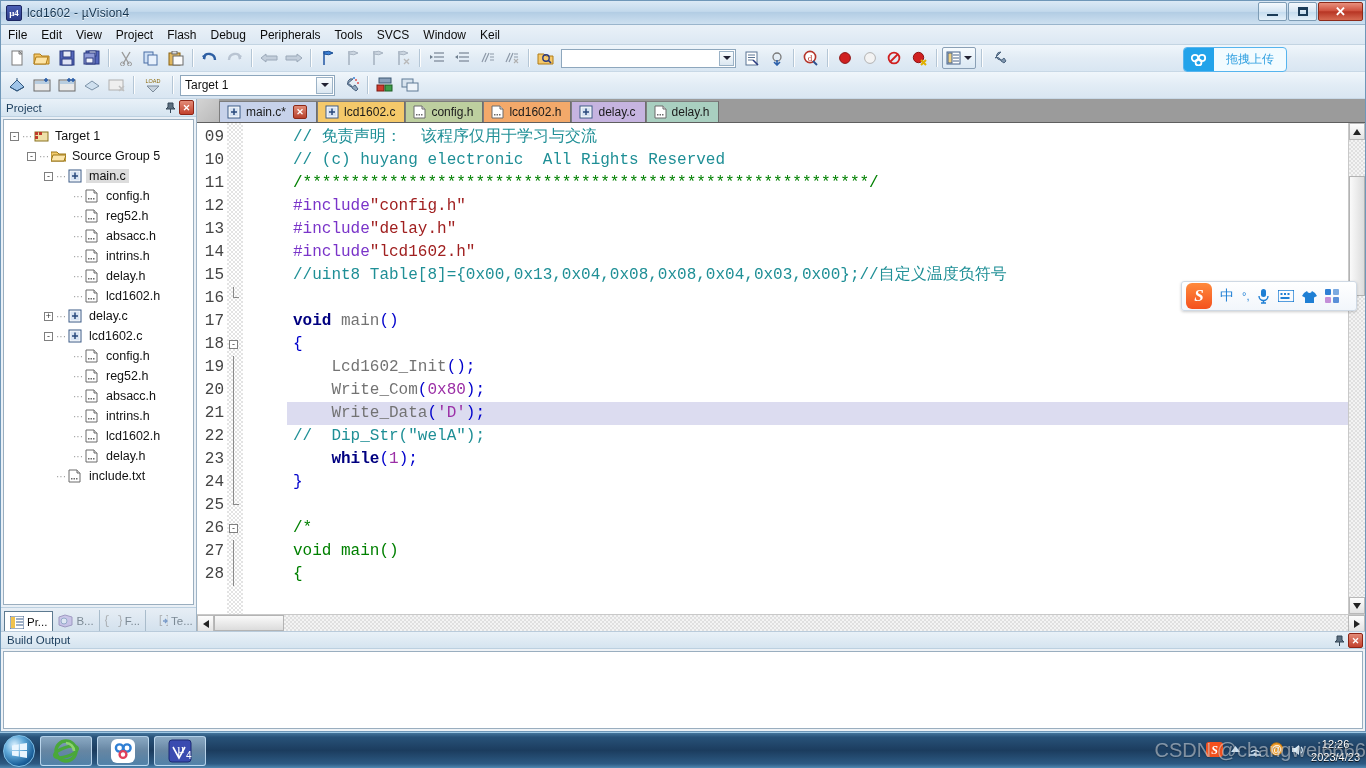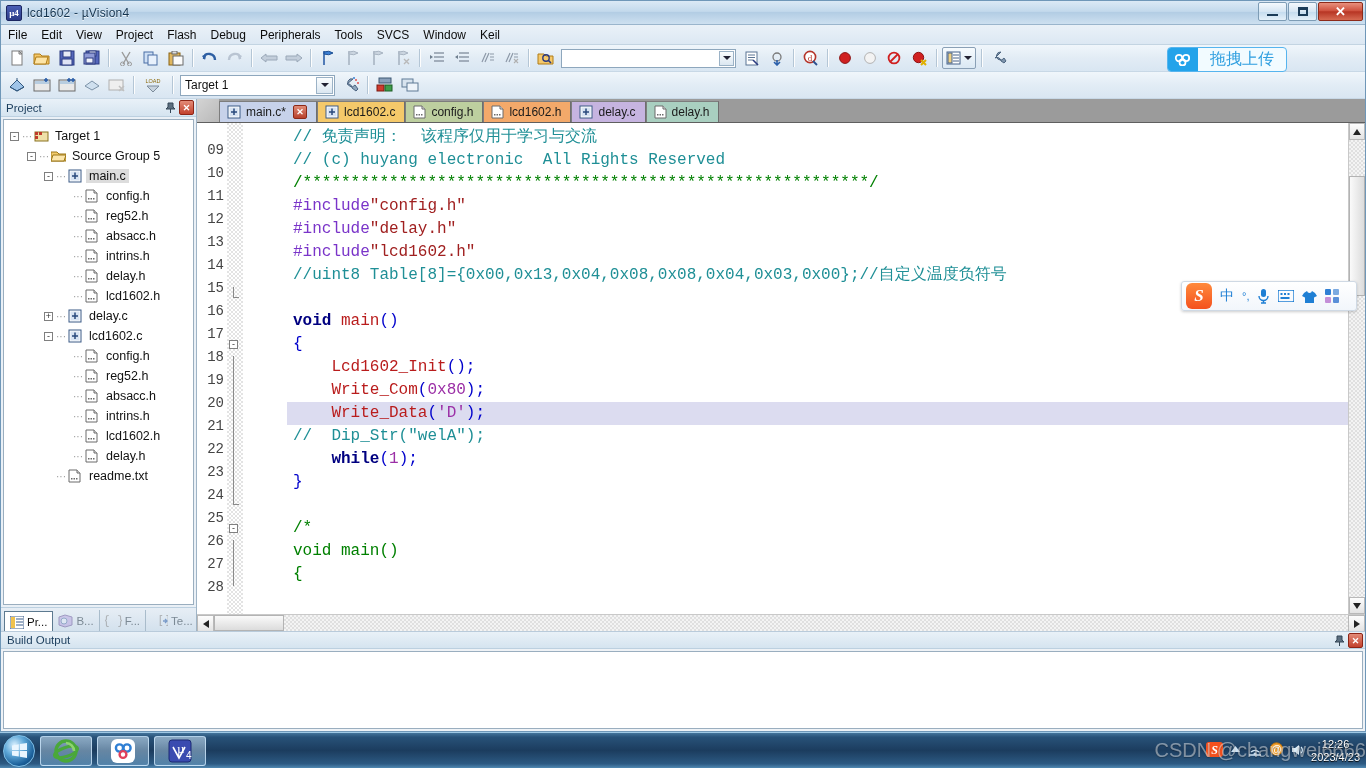--- a/index.html
+++ b/index.html
@@ -96,21 +96,21 @@
   .baidu-btn {
     position: absolute; right: 78px; top: 2px;
     height: 25px; display: flex; align-items: center;
     border: 1px solid #56b4ee; border-radius: 4px; overflow: hidden;
     background: #f2fbff;
   }
   .baidu-btn .logo {
     width: 30px; height: 100%; background: #23a3ea;
     display: flex; align-items: center; justify-content: center;
   }
-  .baidu-btn .txt { padding: 0 12px; color: #2f9fe0; font-size: 16px; font-family: Liberation Mono, monospace; }
+  .baidu-btn .txt { padding: 0 12px; color: #2f9fe0; font-size: 12px; font-family: Liberation Mono, monospace; }
 
   
   .main { flex: 1 1 auto; display: flex; min-height: 0; background:#eef2f6; }
 
   
   .project-panel {
     width: 196px; flex: 0 0 196px; display: flex; flex-direction: column;
     background: #eaf0f6; border-right: 1px solid #9fb4c6;
   }
   .panel-title {
@@ -175,22 +175,22 @@
   }
   .etab .x {
     width:14px;height:14px;background:linear-gradient(180deg,#e08c79,#b8402c);
     border:1px solid #8c2918;border-radius:2px;color:#fff;font-size:9px;font-weight:bold;
     display:flex;align-items:center;justify-content:center; margin-left:2px;
   }
   .code-wrap { flex:1 1 auto; display:flex; min-height:0; border-top:1px solid #5f5f5f;}
   .code-scrollwrap { flex:1 1 auto; display:flex; min-width:0; background:#fff; position:relative;}
   .gutter {
     flex:0 0 30px; width:30px; background:#fff;
-    font-family:"Liberation Mono", monospace; font-size:14px; color:#444;
-    text-align:right; padding-top:16px; user-select:none;
+    font-family:"Liberation Mono", monospace; font-size:16px; color:#444;
+    text-align:right; padding-top:3px; user-select:none;
   }
   .gutter div { height:23px; line-height:23px; padding-right:3px; }
   .foldcol {
     flex:0 0 16px; width:16px; padding-top:3px; position:relative;
     background: repeating-conic-gradient(#ffffff 0% 25%, #e3e3e3 0% 50%) 0 0/4px 4px;
   }
   .foldcol div { height:23px; position:relative; }
   .fold-box {
     position:absolute; left:2px; top:7px; width:9px;height:9px;
     border:1px solid #808080; background:#fff; font-size:9px; line-height:7px;
@@ -206,21 +206,21 @@
   }
   .cline { height:23px; line-height:23px; padding-left:6px; }
   .cline.hl { background:#dcdcf0; }
   .cmt { color:#1f8f96; }
   .cmt2 { color:#008000; }
   .kw  { color:#000080; font-weight:bold; }
   .pre { color:#7a34c9; }
   .str { color:#a02020; }
   .num { color:#9b2fa6; }
   .punc{ color:#0000cc; }
-  .pln { color:#b91c1c; }
+  .pln { color:#737373; }
 
   .vscroll {
     flex:0 0 17px; width:17px; background:#f0f0f0; border-left:1px solid #c9c9c9;
     display:flex;flex-direction:column; position:relative;
   }
   .sb-arrow {
     height:17px; background:linear-gradient(180deg,#fdfdfd,#e3e3e3);
     border:1px solid #b9b9b9; display:flex;align-items:center;justify-content:center;
   }
   .sb-track { flex:1 1 auto; background: repeating-conic-gradient(#f4f4f4 0% 25%, #e0e0e0 0% 50%) 0 0/4px 4px;}
@@ -867,21 +867,21 @@
             <span class="dots">···</span>
             <span class="ic"><svg width="13" height="14">
                 <path d="M1 1h8l3 3v9H1z" fill="#fff" stroke="#6b6b6b"></path>
                 <path d="M9 1 v3 h3" fill="#e2e2e2" stroke="#6b6b6b"></path>
                 <g fill="#6b6b6b">
                   <rect x="3" y="9" width="1.5" height="1.5"></rect>
                   <rect x="5.5" y="9" width="1.5" height="1.5"></rect>
                   <rect x="8" y="9" width="1.5" height="1.5"></rect>
                 </g>
               </svg></span>
-            <span class="lbl">readme.txt</span>
+            <span class="lbl">include.txt</span>
           </div>
         </div>
       <div class="panel-tabs" id="ptabs">
           <div class="ptab active">
             <span style="display: flex; align-items: center;">
               <svg width="14" height="13">
                 <rect x="0" y="0" width="14" height="13" fill="#fff" stroke="#3c5e8c"></rect>
                 <rect x="1" y="1" width="4" height="11" fill="#f0c24e"></rect>
                 <g stroke="#3c5e8c">
                   <path d="M6 3h7M6 6h7M6 9h7"></path>

